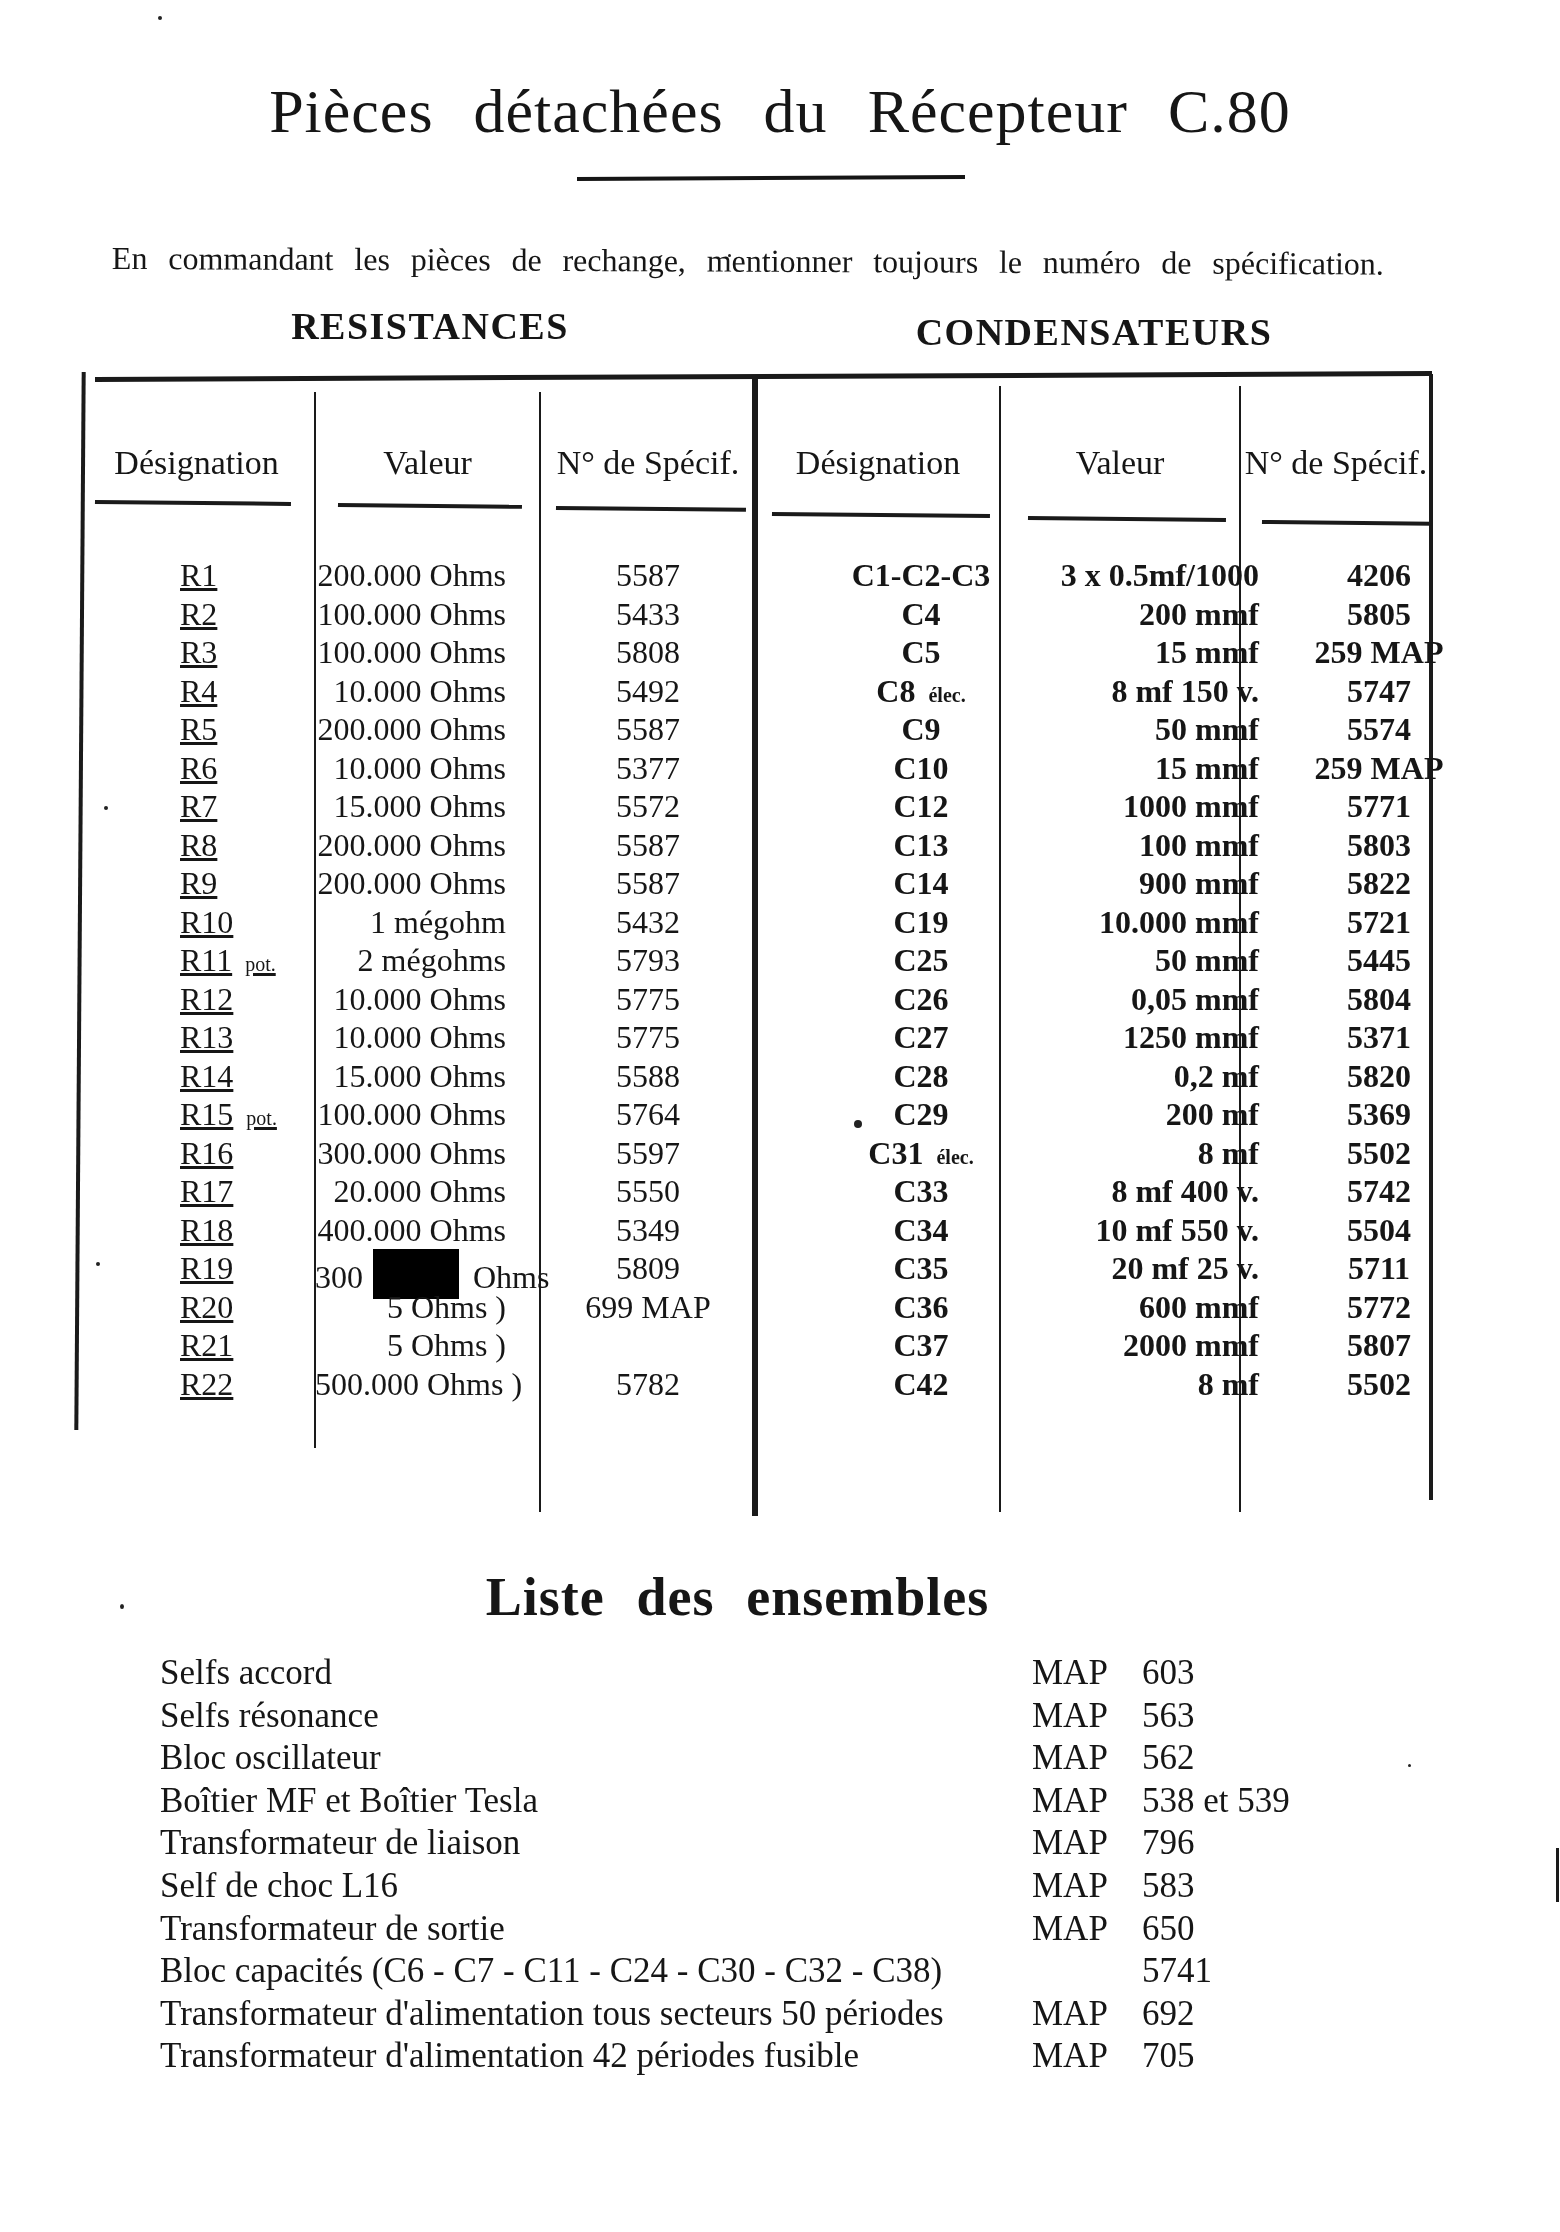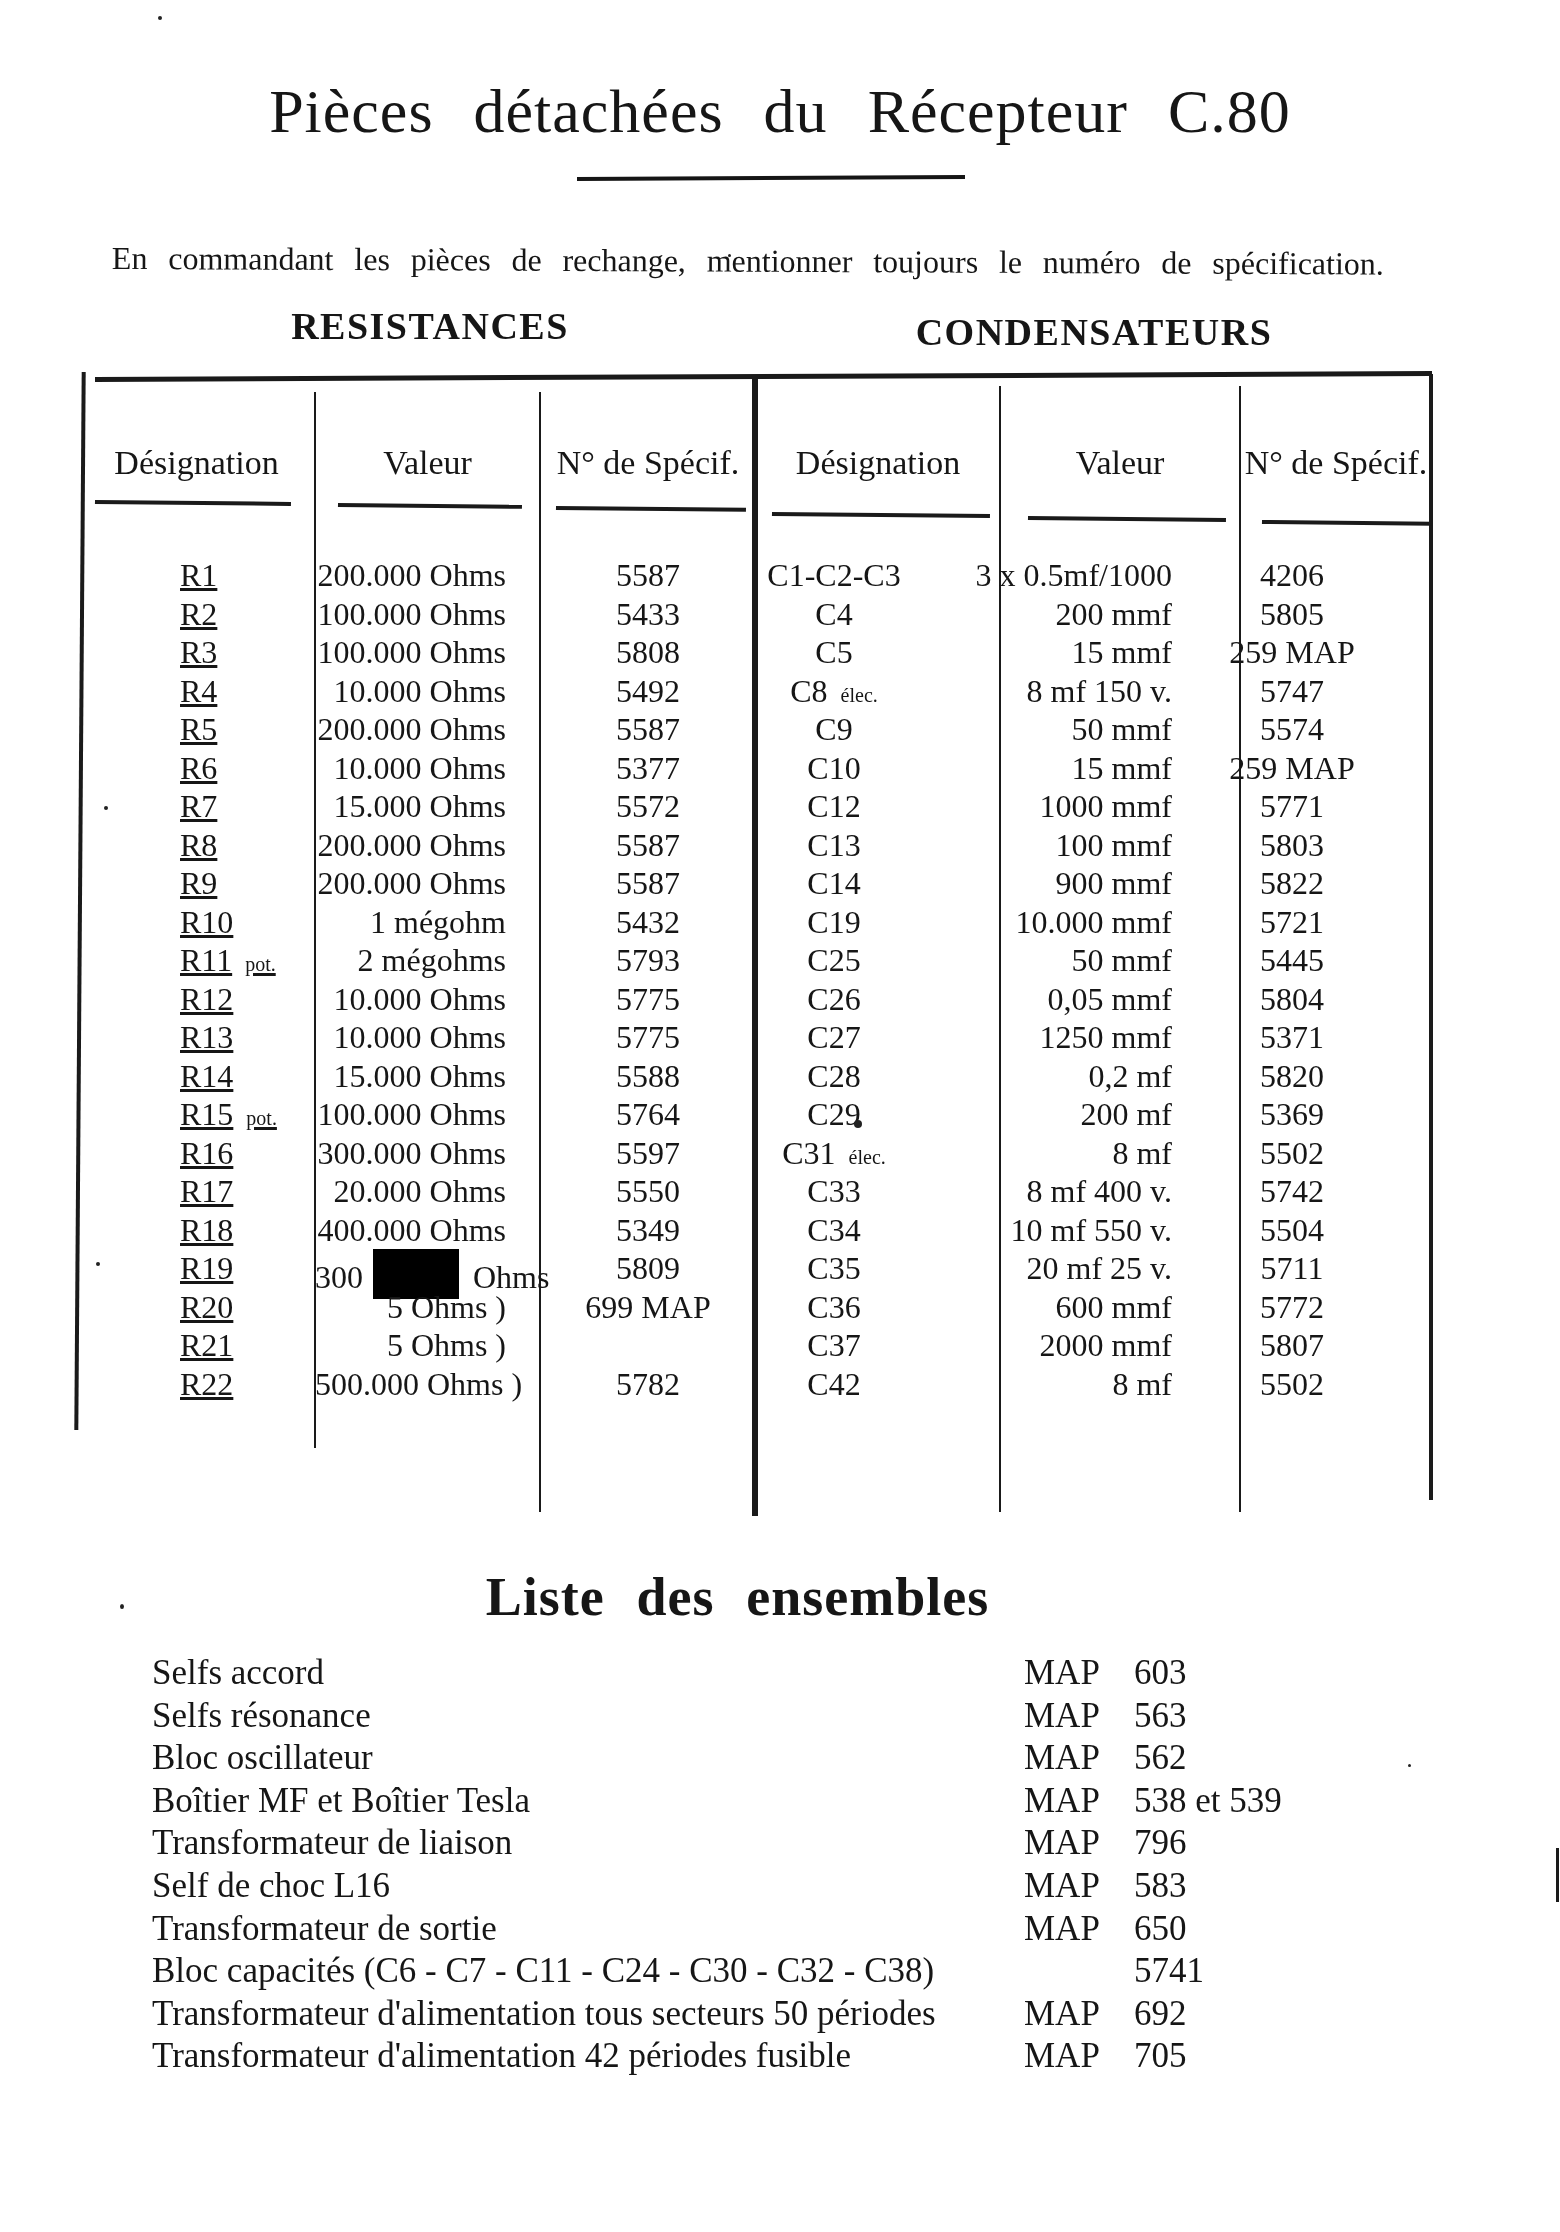--- a/index.html
+++ b/index.html
@@ -38,36 +38,36 @@
   
   .thead{position:absolute;top:420px;display:flex;font-size:34px;white-space:nowrap;margin-top:24px;}
   .thead-left{left:78px;width:678px;}
   .thead-right{left:756px;width:676px;}
   .th{text-align:center;}
   .thead-left  .th1{width:237px;} .thead-left  .th2{width:225px;} .thead-left  .th3{width:216px;}
   .thead-right .th1{width:244px;} .thead-right .th2{width:240px;} .thead-right .th3{width:192px;}
 
   .tbody{position:absolute;top:556px;}
   .tbody-left{left:78px;width:678px;}
-  .tbody-right{left:712px;width:676px;}
+  .tbody-right{left:799px;width:676px;font-weight:bold;}
   .trow{display:flex;height:38.5px;font-size:32px;line-height:38.5px;white-space:nowrap;}
   .tbody-left  .c-d{width:237px;padding-left:102px;box-sizing:border-box;text-align:left;text-decoration:underline;}
   .tbody-left  .c-v{width:225px;padding-right:34px;box-sizing:border-box;text-align:right;}
   .tbody-left  .c-s{width:216px;text-align:center;}
   .tbody-right .c-d{width:244px;text-align:center;}
   .tbody-right .c-v{width:240px;padding-right:24px;box-sizing:border-box;text-align:right;}
   .tbody-right .c-s{width:192px;text-align:center;}
   .suf{margin-left:13px;font-size:20px;}
   .redact{display:inline-block;width:86px;height:50px;background:#000;
           vertical-align:-11px;margin:0 6px 0 10px;}
 
   
   .ens-title{position:absolute;top:1566px;left:0;width:1475px;text-align:center;
              font-size:54px;font-weight:bold;word-spacing:.32em;letter-spacing:1px;}
-  .ens-list{position:absolute;left:152px;top:1652px;width:1300px;}
+  .ens-list{position:absolute;left:160px;top:1652px;width:1300px;}
   .ens-row{position:relative;height:42.6px;font-size:35px;line-height:41px;white-space:nowrap;}
   .ens-map{position:absolute;left:872px;top:0;}
   .ens-num{position:absolute;left:982px;top:0;}
 
   
   .dot{position:absolute;background:#222;border-radius:50%;}
   .d1{left:158px;top:16px;width:4px;height:4px;}
   .d2{left:728px;top:254px;width:3px;height:3px;}
   .d3{left:104px;top:806px;width:4px;height:4px;}
   .d4{left:96px;top:1262px;width:4px;height:4px;}

